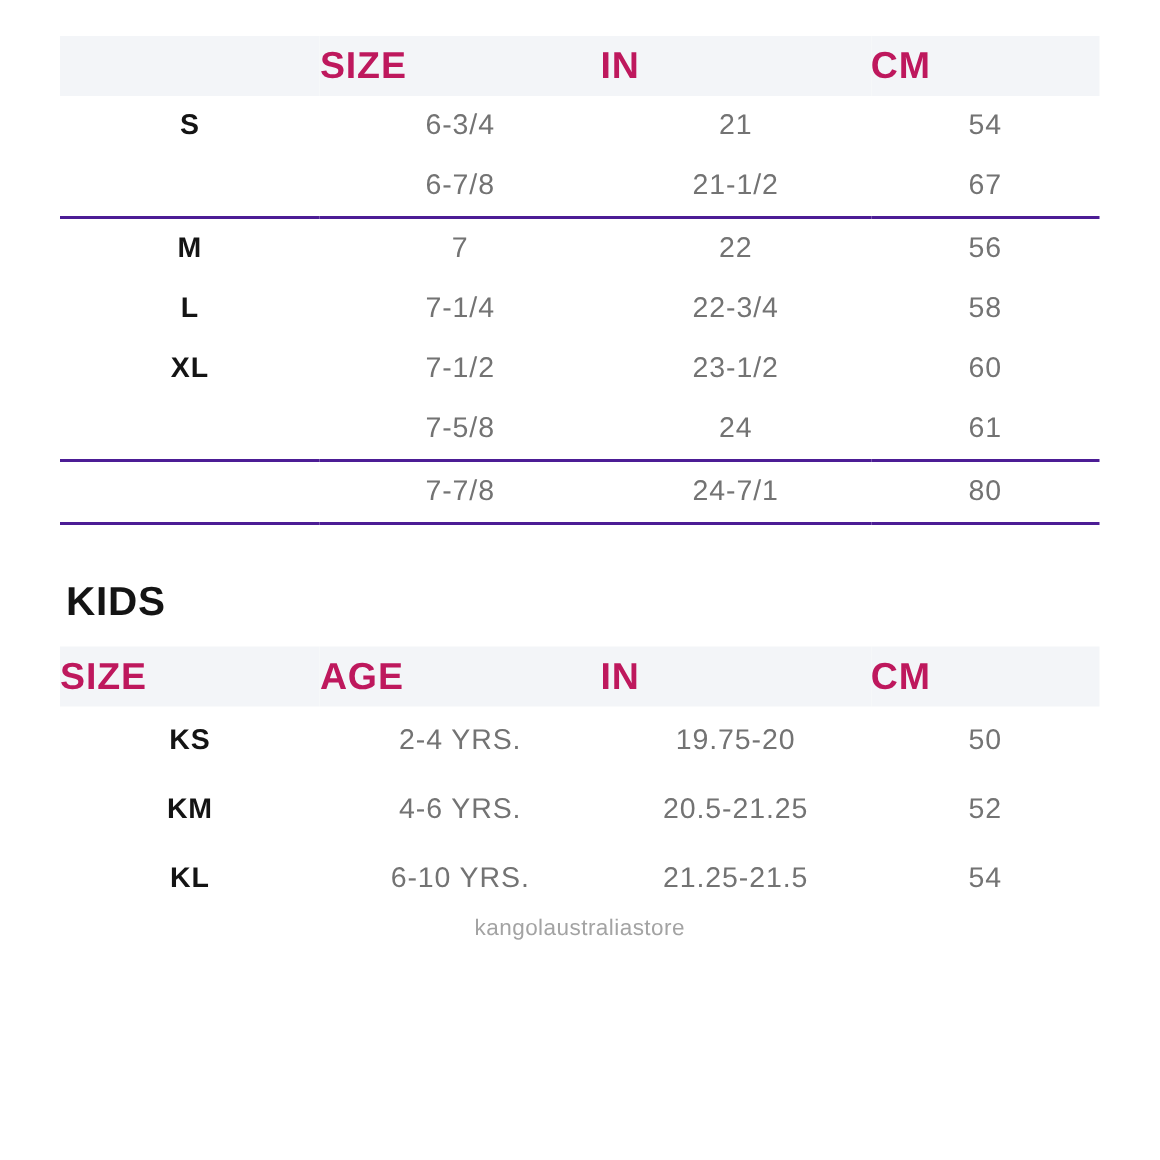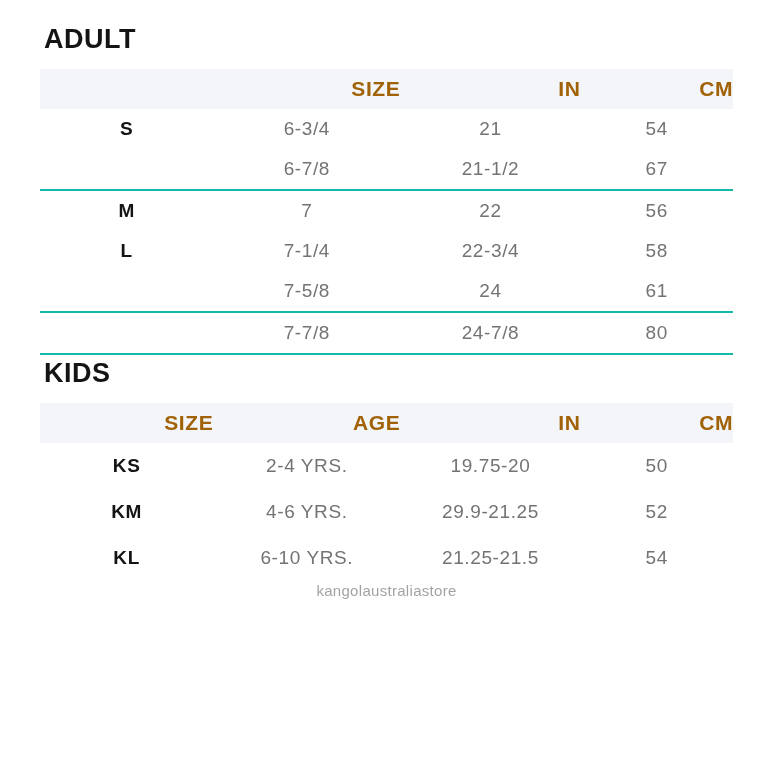--- a/index.html
+++ b/index.html
@@ -18,75 +18,74 @@
     overflow: hidden;
   }
   .section-title {
     font-size: 27px;
     font-weight: 800;
     color: #141414;
     letter-spacing: 0.5px;
     margin: 0 0 14px 4px;
   }
   .section-title.kids {
-    margin-top: 3px;
+    margin-top: 36px;
   }
   table.size-table {
     width: 100%;
     border-collapse: collapse;
     table-layout: fixed;
   }
   table.size-table col.c1 { width: 25%; }
   table.size-table col.c2 { width: 27%; }
   table.size-table col.c3 { width: 26%; }
   table.size-table col.c4 { width: 22%; }
   table.size-table thead th {
     background: #f3f5f8;
     height: 40px;
-    font-size: 21px;
+    font-size: 25px;
     font-weight: 800;
-    color: #a16207;
+    color: #be185d;
     letter-spacing: 0.6px;
-    text-align: right;
+    text-align: left;
     padding: 0;
   }
   table.size-table td {
     height: 40px;
     text-align: center;
     vertical-align: middle;
     font-size: 19px;
     font-weight: 300;
     color: #737373;
     letter-spacing: 0.6px;
     padding: 0;
   }
   table.size-table td.lbl {
     font-weight: 800;
     color: #141414;
   }
   table.adult tr.group-end td {
-    border-bottom: 2px solid #14b8a6;
+    border-bottom: 2px solid #4c1d95;
   }
   table.kids td {
     height: 46px;
   }
   .watermark {
     text-align: center;
     font-size: 15px;
     color: #a3a3a3;
     letter-spacing: 0.3px;
     margin-top: 1px;
   }
 </style>
 </head>
 <body>
 
 <div class="page">
 
-  <h1 class="section-title">ADULT</h1>
 
   <table class="size-table adult">
     <colgroup>
         <col class="c1">
         <col class="c2">
         <col class="c3">
         <col class="c4">
       </colgroup>
     <thead>
       <tr>
@@ -117,31 +116,37 @@
         <td>56</td>
       </tr>
 
       <tr>
         <td class="lbl">L</td>
         <td>7-1/4</td>
         <td>22-3/4</td>
         <td>58</td>
       </tr>
 
+      <tr>
+        <td class="lbl">XL</td>
+        <td>7-1/2</td>
+        <td>23-1/2</td>
+        <td>60</td>
+      </tr>
       <tr class="group-end">
         <td class="lbl"></td>
         <td>7-5/8</td>
         <td>24</td>
         <td>61</td>
       </tr>
 
       <tr class="group-end">
         <td class="lbl"></td>
         <td>7-7/8</td>
-        <td>24-7/8</td>
+        <td>24-7/1</td>
         <td>80</td>
       </tr>
     </tbody>
   </table>
 
   <h1 class="section-title kids">KIDS</h1>
 
   <table class="size-table kids">
     <colgroup>
         <col class="c1">
@@ -160,21 +165,21 @@
     <tbody>
       <tr>
         <td class="lbl">KS</td>
         <td>2-4 YRS.</td>
         <td>19.75-20</td>
         <td>50</td>
       </tr>
       <tr>
         <td class="lbl">KM</td>
         <td>4-6 YRS.</td>
-        <td>29.9-21.25</td>
+        <td>20.5-21.25</td>
         <td>52</td>
       </tr>
       <tr>
         <td class="lbl">KL</td>
         <td>6-10 YRS.</td>
         <td>21.25-21.5</td>
         <td>54</td>
       </tr>
     </tbody>
   </table>

